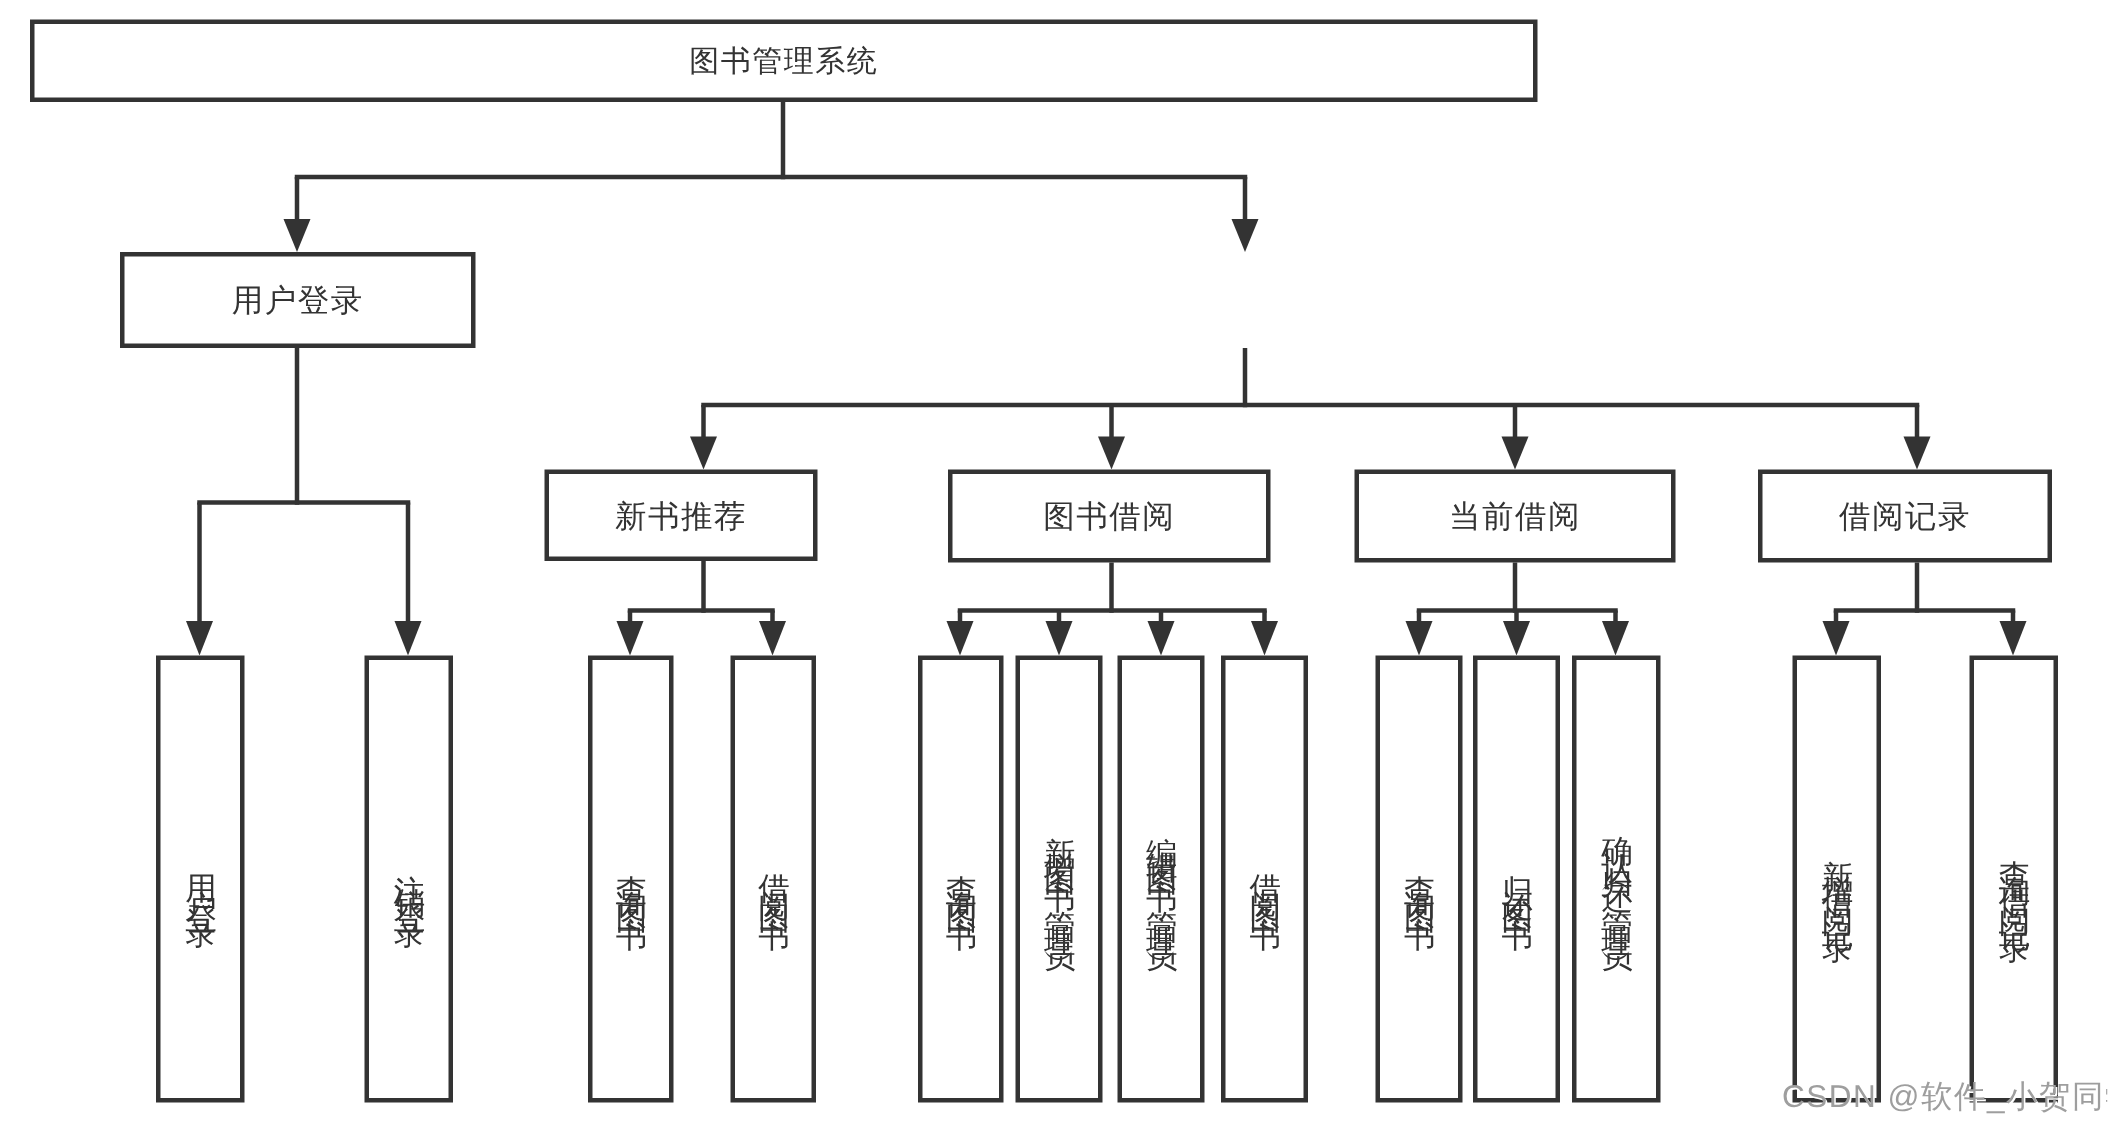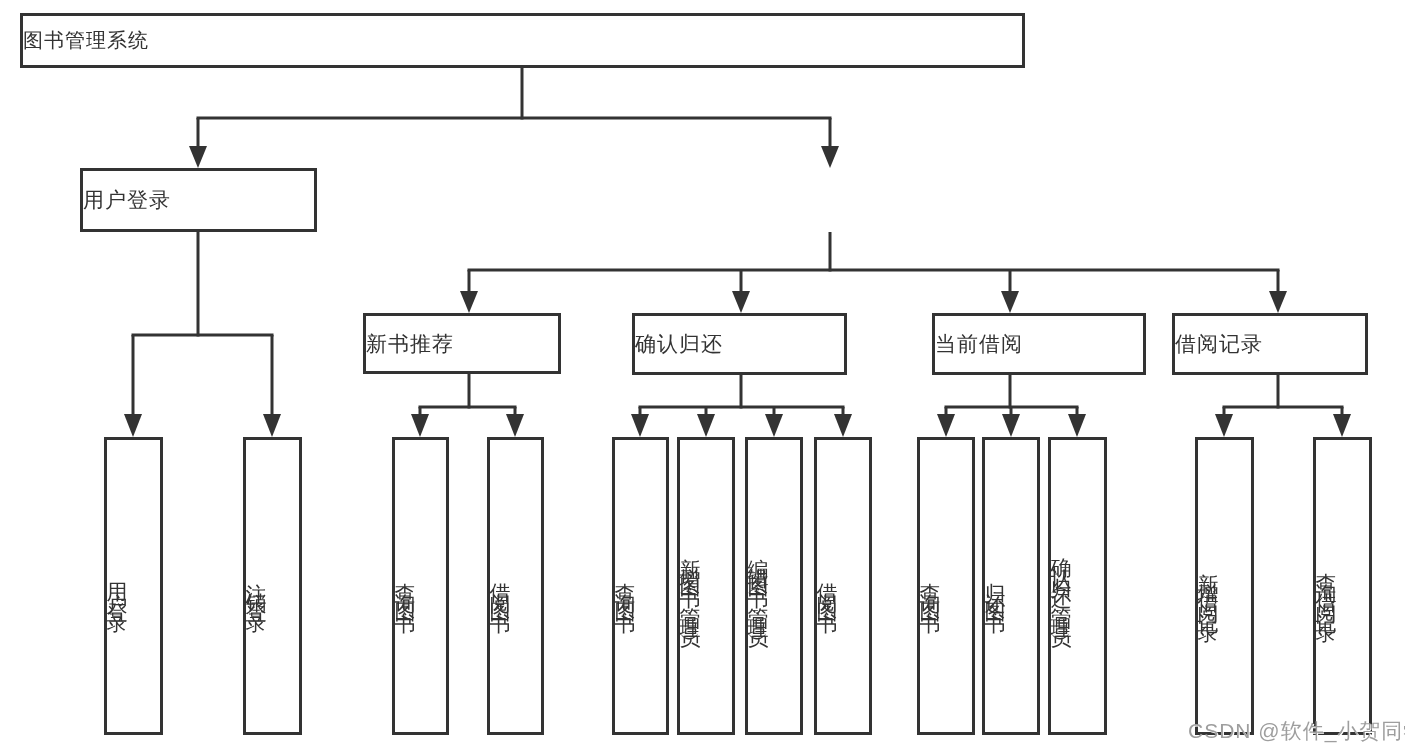--- a/index.html
+++ b/index.html
@@ -12,20 +12,21 @@
     overflow:hidden;
   }
   .connectors { position:absolute; left:0; top:0; width:1405px; height:747px; }
   .node {
     position:absolute;
     box-sizing:border-box;
     border:3px solid #333333;
     background:#ffffff;
     display:flex;
     align-items:center;
+    justify-content:center;
     z-index:2;
   }
   .hbox { font-size:21px; letter-spacing:1px; white-space:nowrap; }
   .root-box { font-size:20px; }
   .vbox span {
     writing-mode:vertical-rl;
     text-orientation:mixed;
     font-size:21px;
     letter-spacing:10px;
     line-height:1;
@@ -114,27 +115,27 @@
   </svg>
 
   <div class="node hbox root-box" style="left:20px; top:13px; width:1005px; height:55px;">
     <span>图书管理系统</span>
   </div>
 
   <div class="node hbox" style="left:80px; top:168px; width:237px; height:64px;">
     <span>用户登录</span>
   </div>
 
-  <div class="node hbox" style="left:363px; top:313px; width:198px; height:61px;">
+  <div class="node hbox" style="left:363px; top:313px; width:182px; height:61px;">
     <span>新书推荐</span>
   </div>
   <div class="node hbox" style="left:632px; top:313px; width:215px; height:62px;">
-    <span>确认归还</span>
+    <span>图书借阅</span>
   </div>
-  <div class="node hbox" style="left:903px; top:313px; width:214px; height:62px;margin-left:29px;">
+  <div class="node hbox" style="left:903px; top:313px; width:214px; height:62px;">
     <span>当前借阅</span>
   </div>
   <div class="node hbox" style="left:1172px; top:313px; width:196px; height:62px;">
     <span>借阅记录</span>
   </div>
 
   <div class="node vbox" style="left:104px; top:437px; width:59px; height:298px;">
     <span>用户登录</span>
   </div>
   <div class="node vbox" style="left:243px; top:437px; width:59px; height:298px;">

